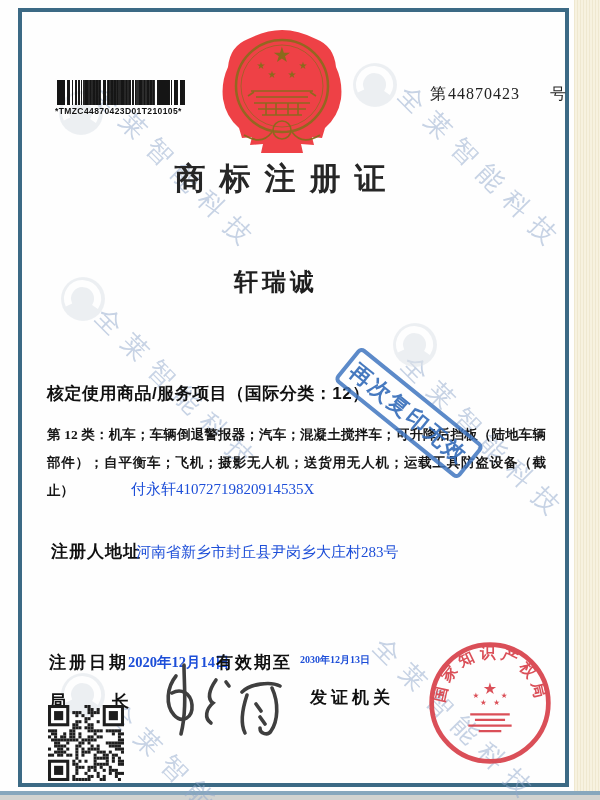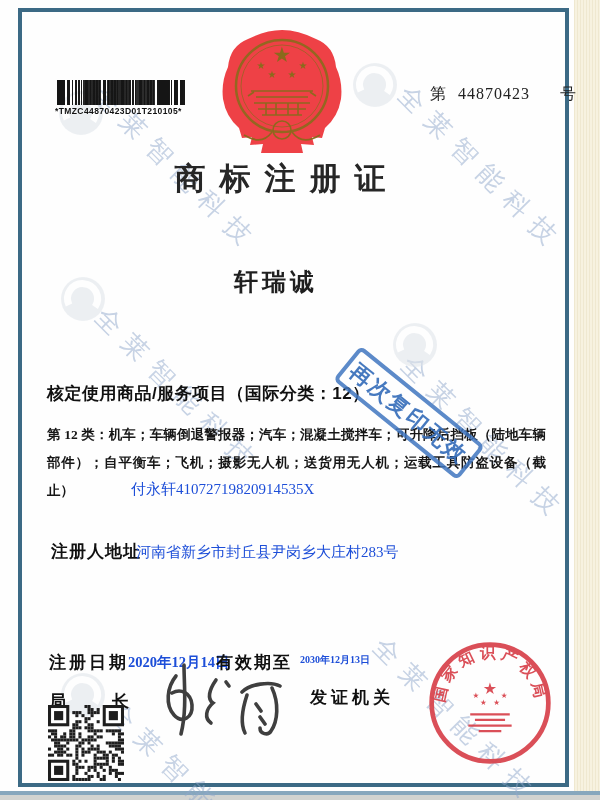--- a/index.html
+++ b/index.html
@@ -22,21 +22,21 @@
   .content{position:absolute;inset:0;z-index:2;}
 
   .barcode{position:absolute;left:57px;top:80px;width:128px;height:25px;
     background:repeating-linear-gradient(90deg,#181818 0 2px,transparent 2px 3px,#181818 3px 5px,transparent 5px 6px,#181818 6px 7px,transparent 7px 10px,#181818 10px 13px,transparent 13px 15px,#181818 15px 16px,transparent 16px 18px);}
   .barcode::before{content:"";position:absolute;inset:0;background:
     linear-gradient(90deg,#151515 0 8px,transparent 8px 26px,rgba(21,21,21,.92) 26px 44px,transparent 44px 50px,rgba(21,21,21,.92) 50px 72px,transparent 72px 78px,rgba(21,21,21,.9) 78px 98px,transparent 98px 102px,#151515 102px 112px,transparent 112px 117px,#151515 117px 119px,transparent 119px 123px,#151515 123px 126px,transparent 126px);}
   .barcode-text{position:absolute;left:55px;top:106px;font-family:"Liberation Sans","DejaVu Sans",sans-serif;
     font-size:8.5px;font-weight:bold;letter-spacing:.4px;color:#111;}
 
   .cert-no{position:absolute;left:430px;top:84px;font-size:16px;color:#222;white-space:nowrap;}
-  .cert-no .num{margin-left:12px;letter-spacing:1px;}
+  .cert-no .num{margin-left:2px;letter-spacing:1px;}
   .cert-no .suf{margin-left:30px;}
 
   .emblem{position:absolute;left:214px;top:27px;}
 
   .title{position:absolute;left:287px;top:158px;transform:translateX(-50%);
     font-size:31px;font-weight:600;letter-spacing:14px;color:#262626;white-space:nowrap;}
 
   .tm-name{position:absolute;left:276px;top:266px;transform:translateX(-50%);
     font-size:24px;font-weight:600;letter-spacing:4px;color:#1f1f1f;white-space:nowrap;}
 

